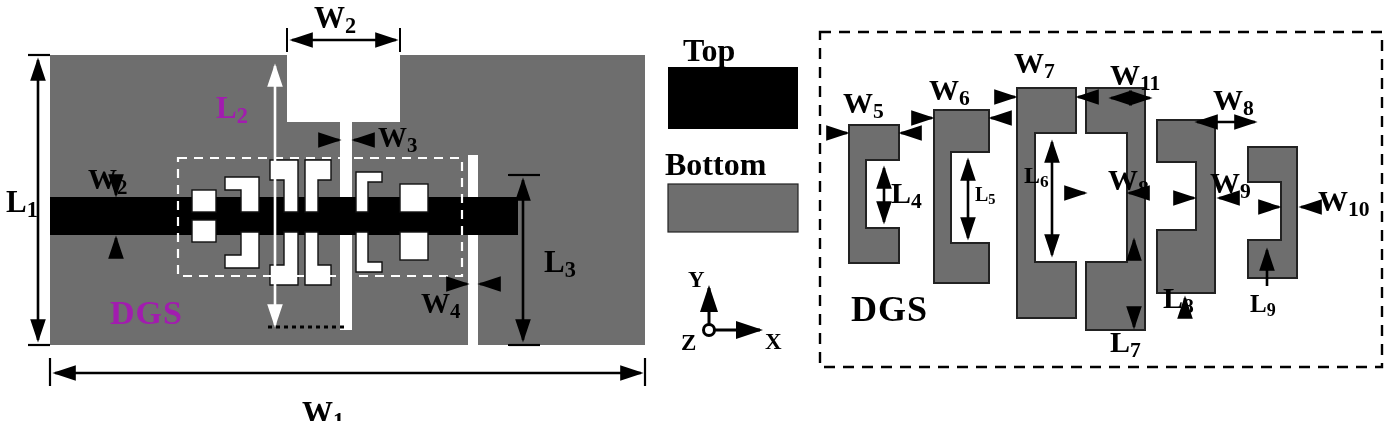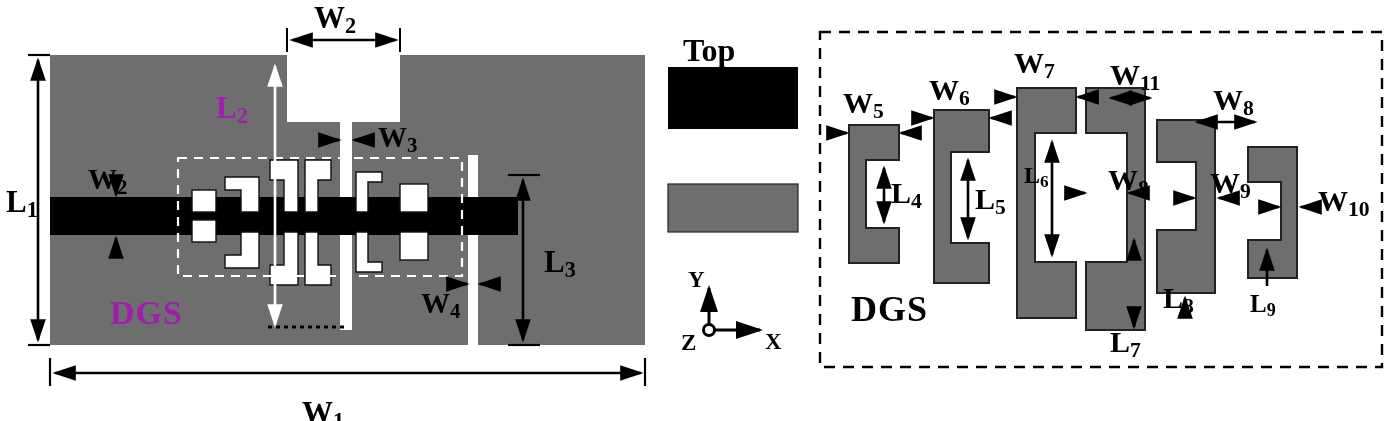--- a/index.html
+++ b/index.html
@@ -207,28 +207,29 @@
 <div class="lbl" style="left:302px;top:381px;font-size:31px;margin-top:16px;"><span>W</span><sub>1</sub></div>
 <div class="lbl" style="left:314px;top:2px;font-size:31px;"><span>W</span><sub>2</sub></div>
 <div class="lbl" style="left:88px;top:165px;font-size:29px;"><span>W</span><sub>2</sub></div>
 <div class="lbl wlbl" style="left:216px;top:92px;font-size:31px;"><span>L</span><sub>2</sub></div>
 <div class="lbl" style="left:378px;top:123px;font-size:29px;"><span>W</span><sub>3</sub></div>
 <div class="lbl" style="left:421px;top:289px;font-size:29px;"><span>W</span><sub>4</sub></div>
 <div class="lbl" style="left:544px;top:246px;font-size:31px;"><span>L</span><sub>3</sub></div>
 <div class="lbl wlbl" style="left:110px;top:296px;font-size:34px;letter-spacing:1px;">DGS</div>
 
 <div class="lbl" style="left:683px;top:34px;font-size:32px;">Top</div>
+<div class="lbl" style="left:665px;top:148px;font-size:32px;">Bottom</div>
 <div class="lbl" style="left:688px;top:268px;font-size:23px;">Y</div>
 <div class="lbl" style="left:765px;top:330px;font-size:23px;">X</div>
 <div class="lbl" style="left:681px;top:331px;font-size:23px;">Z</div>
 
 <div class="lbl" style="left:843px;top:88px;font-size:30px;"><span>W</span><sub>5</sub></div>
 <div class="lbl" style="left:891px;top:178px;font-size:30px;"><span>L</span><sub>4</sub></div>
 <div class="lbl" style="left:929px;top:75px;font-size:30px;"><span>W</span><sub>6</sub></div>
-<div class="lbl" style="left:975px;top:184px;font-size:30px;"><span>L</span><sub>5</sub></div>
+<div class="lbl" style="left:975px;top:184px;font-size:20px;"><span>L</span><sub>5</sub></div>
 <div class="lbl" style="left:1014px;top:48px;font-size:30px;"><span>W</span><sub>7</sub></div>
 <div class="lbl" style="left:1000px;top:163px;font-size:24px;margin-left:24px;"><span>L</span><sub>6</sub></div>
 <div class="lbl" style="left:1110px;top:60px;font-size:30px;"><span>W</span><sub>11</sub></div>
 <div class="lbl" style="left:1093px;top:165px;font-size:30px;margin-left:15px;"><span>W</span><sub>8</sub></div>
 <div class="lbl" style="left:1110px;top:327px;font-size:30px;"><span>L</span><sub>7</sub></div>
 <div class="lbl" style="left:1213px;top:85px;font-size:30px;"><span>W</span><sub>8</sub></div>
 <div class="lbl" style="left:1210px;top:168px;font-size:30px;"><span>W</span><sub>9</sub></div>
 <div class="lbl" style="left:1163px;top:283px;font-size:30px;"><span>L</span><sub>8</sub></div>
 <div class="lbl" style="left:1318px;top:186px;font-size:30px;"><span>W</span><sub>10</sub></div>
 <div class="lbl" style="left:1250px;top:291px;font-size:25px;"><span>L</span><sub>9</sub></div>

